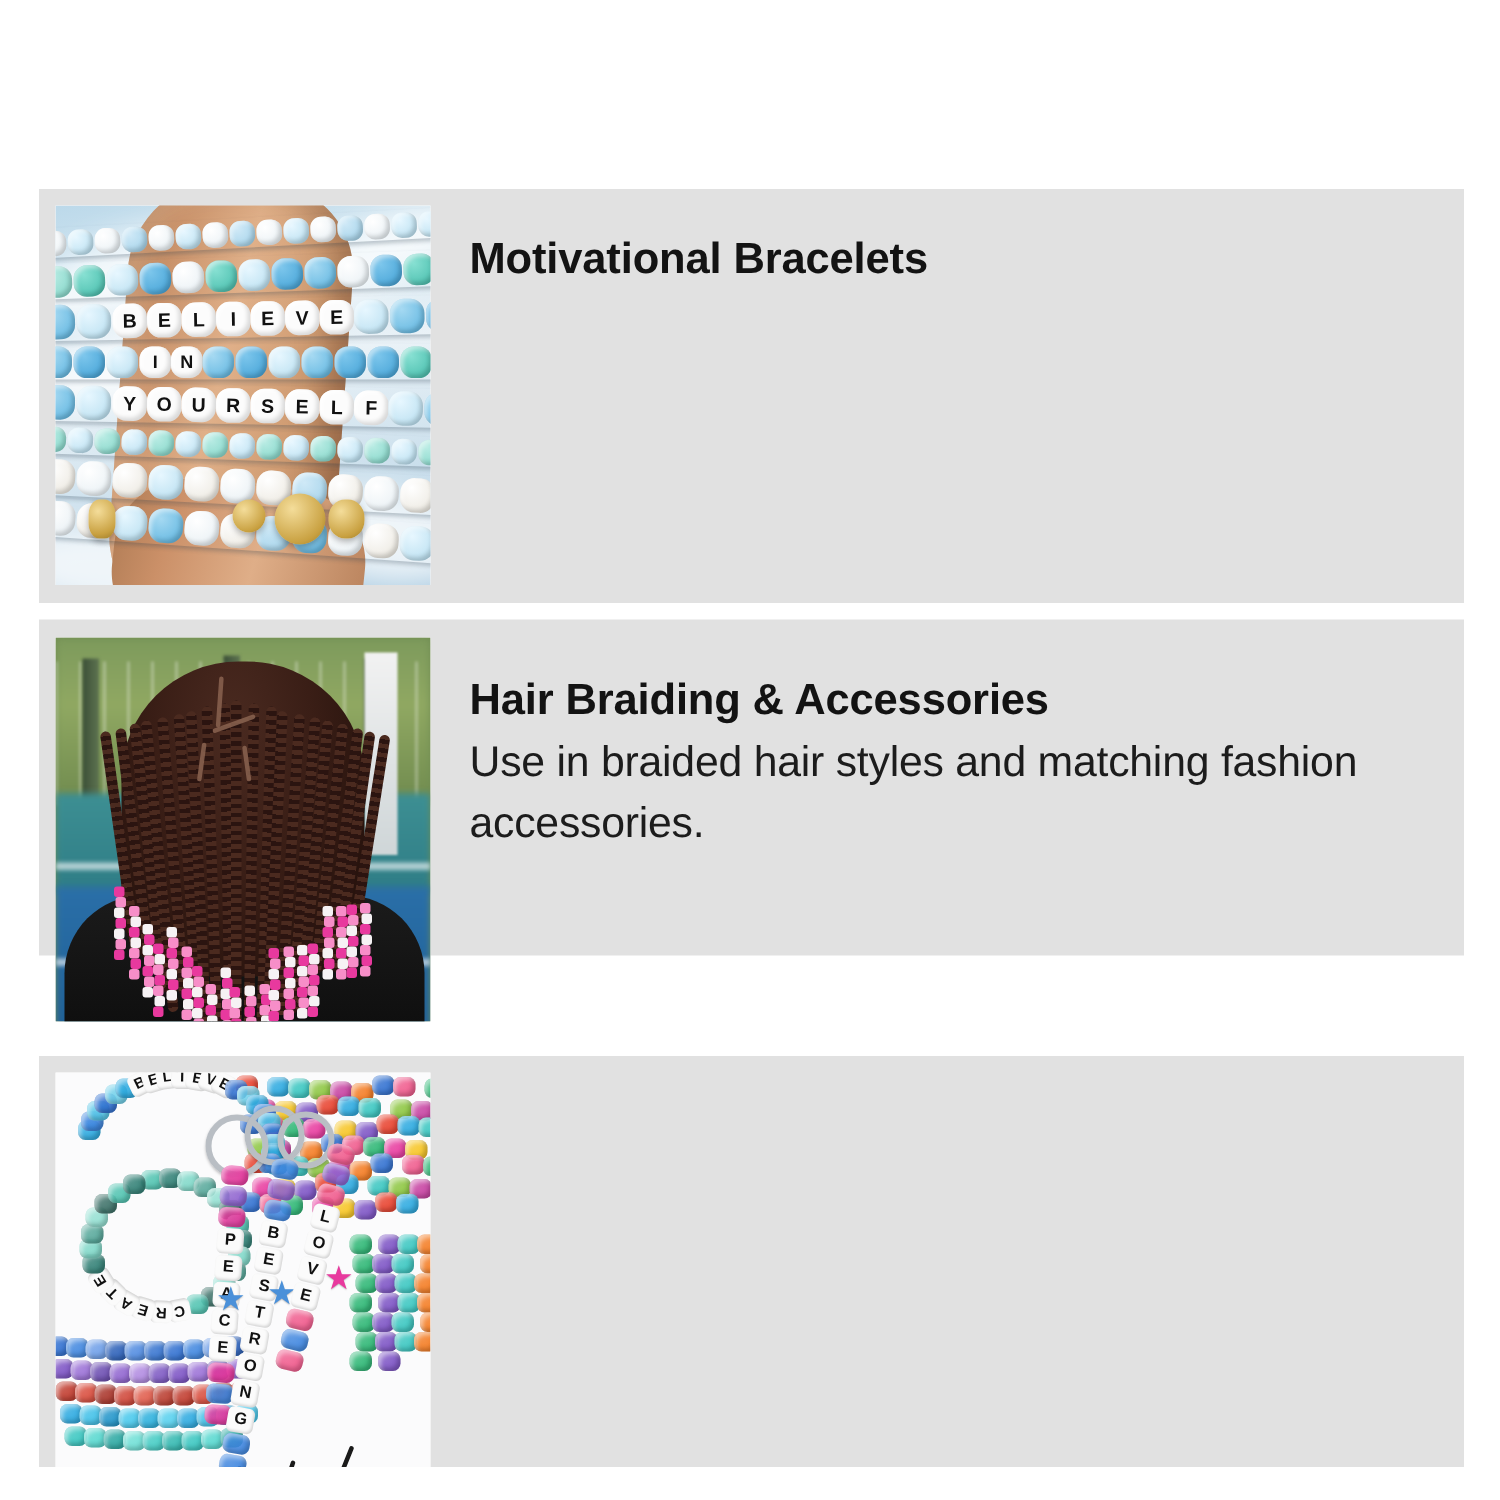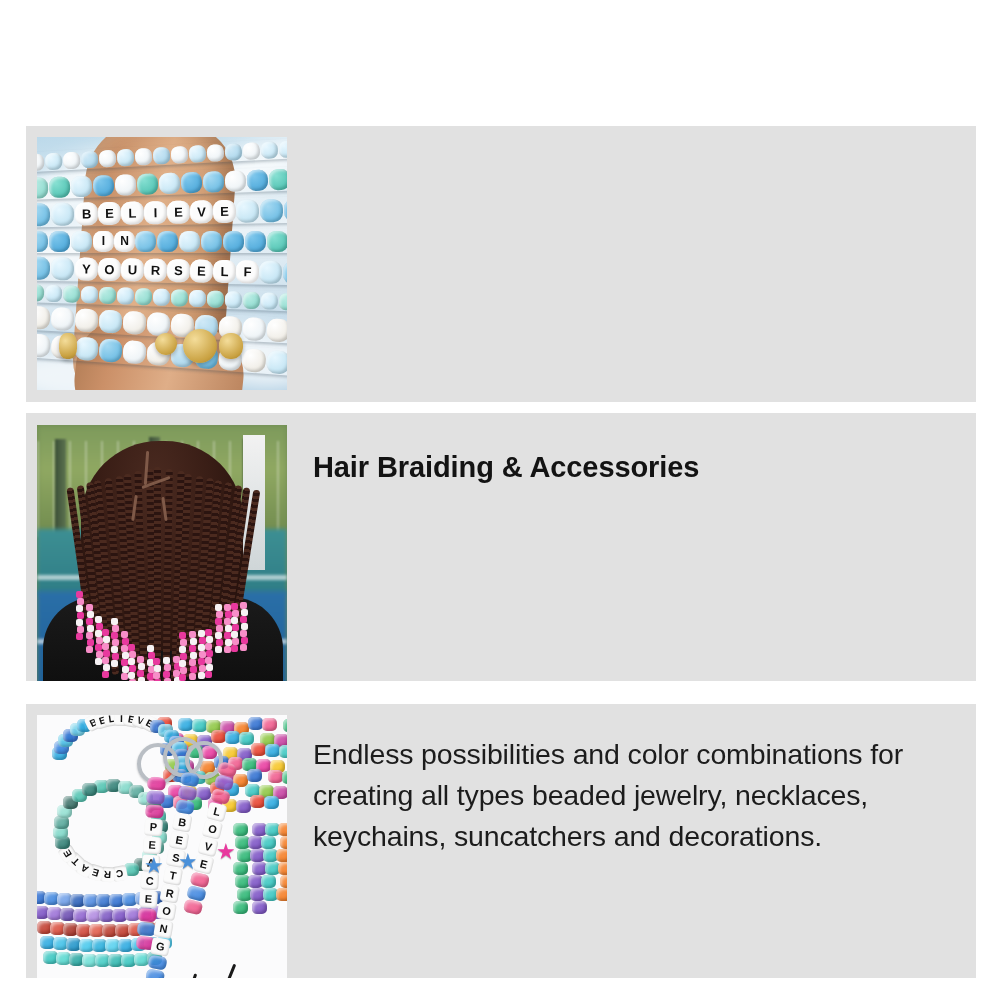--- a/index.html
+++ b/index.html
@@ -42,21 +42,21 @@
   .panel {
     position: absolute;
     left: 26px;
     width: 950px;
     background: #e1e1e1;
     display: flex;
     align-items: flex-start;
     box-sizing: border-box;
   }
   .panel-1 { top: 126px;  height: 276px; }
-  .panel-2 { top: 413px;  height: 268px; }
+  .panel-2 { top: 413px;  height: 224px; }
   .panel-3 { top: 704px;  height: 274px; }
 
   .thumb-wrap {
     position: relative;
     flex: 0 0 auto;
     margin-left: 11px;
     overflow: hidden;
     background: #ffffff;
   }
   .panel-1 .thumb-wrap { margin-top: 11px; width: 250px; height: 253px; }
@@ -439,20 +439,21 @@
               <div class="bead b-clear" style="width: 23px; height: 23px;"></div>
             </div>
             <div class="charm" style="left: 22px; top: 196px; width: 18px; height: 26px; border-radius: 40%;"></div>
             <div class="charm" style="left: 118px; top: 196px; width: 22px; height: 22px; border-radius: 50%;"></div>
             <div class="charm" style="left: 146px; top: 192px; width: 34px; height: 34px; border-radius: 50%;"></div>
             <div class="charm" style="left: 182px; top: 196px; width: 24px; height: 26px; border-radius: 46%;"></div>
           </div>
       </div>
     </div>
     <div class="text-col">
+      <p class="head">Motivational Bracelets</p>
     </div>
   </div>
 
   <div class="panel panel-2">
     <div class="thumb-wrap">
       <div class="ph2">
         <div class="bg-grass"></div>
         <div class="fence"></div>
         <div class="post" style="left:18px;top:14px;height:98px;"></div>
         <div class="post" style="left:112px;top:12px;height:96px;"></div>
@@ -615,20 +616,21 @@
             <div class="hbead pk" style="left: 203.4px; top: 191px;"></div>
             <div class="hbead wh" style="left: 204.4px; top: 198px;"></div>
             <div class="hbead pl" style="left: 203.4px; top: 205px;"></div>
             <div class="hbead pk" style="left: 204.4px; top: 212px;"></div>
             <div class="hbead pl" style="left: 203.4px; top: 219px;"></div>
           </div>
       </div>
     </div>
     <div class="text-col">
       <p class="head">Hair Braiding &amp; Accessories</p>
+      <p class="body">Use in braided hair styles and matching fashion accessories.</p>
     </div>
   </div>
 
   <div class="panel panel-3">
     <div class="thumb-wrap">
       <div class="ph3">
         <div id="ph3-scatter">
             <div class="pbead" style="left: 120px; top: 2px; background: radial-gradient(circle at 34% 28%, rgba(232, 64, 44, 0.8), rgb(232, 64, 44));"></div>
             <div class="pbead" style="left: 141px; top: 3px; background: radial-gradient(circle at 34% 28%, rgba(42, 169, 224, 0.8), rgb(42, 169, 224));"></div>
             <div class="pbead" style="left: 155px; top: 4px; background: radial-gradient(circle at 34% 28%, rgba(56, 198, 192, 0.8), rgb(56, 198, 192));"></div>
@@ -863,17 +865,16 @@
               <div class="sb" style="background: radial-gradient(circle at 34% 28%, rgba(240, 90, 140, 0.8), rgb(240, 90, 140));"></div>
               <div class="sb" style="background: radial-gradient(circle at 34% 28%, rgba(63, 134, 223, 0.8), rgb(63, 134, 223));"></div>
               <div class="sb" style="background: radial-gradient(circle at 34% 28%, rgba(240, 90, 140, 0.8), rgb(240, 90, 140));"></div>
             </div>
             <div class="cord" style="left: 190px; top: 248px; width: 3px; height: 34px; transform: rotate(22deg);"></div>
             <div class="starglyph" style="left: 179px; top: 126px; color: rgb(232, 57, 158);">★</div>
           </div>
       </div>
     </div>
     <div class="text-col">
-      <p class="body">Endless possibilities and color combinations for creating all types beaded jewelry, necklaces, keychains, suncatchers and decorations.</p>
     </div>
   </div>
 
 </div>
 
 </body></html>

